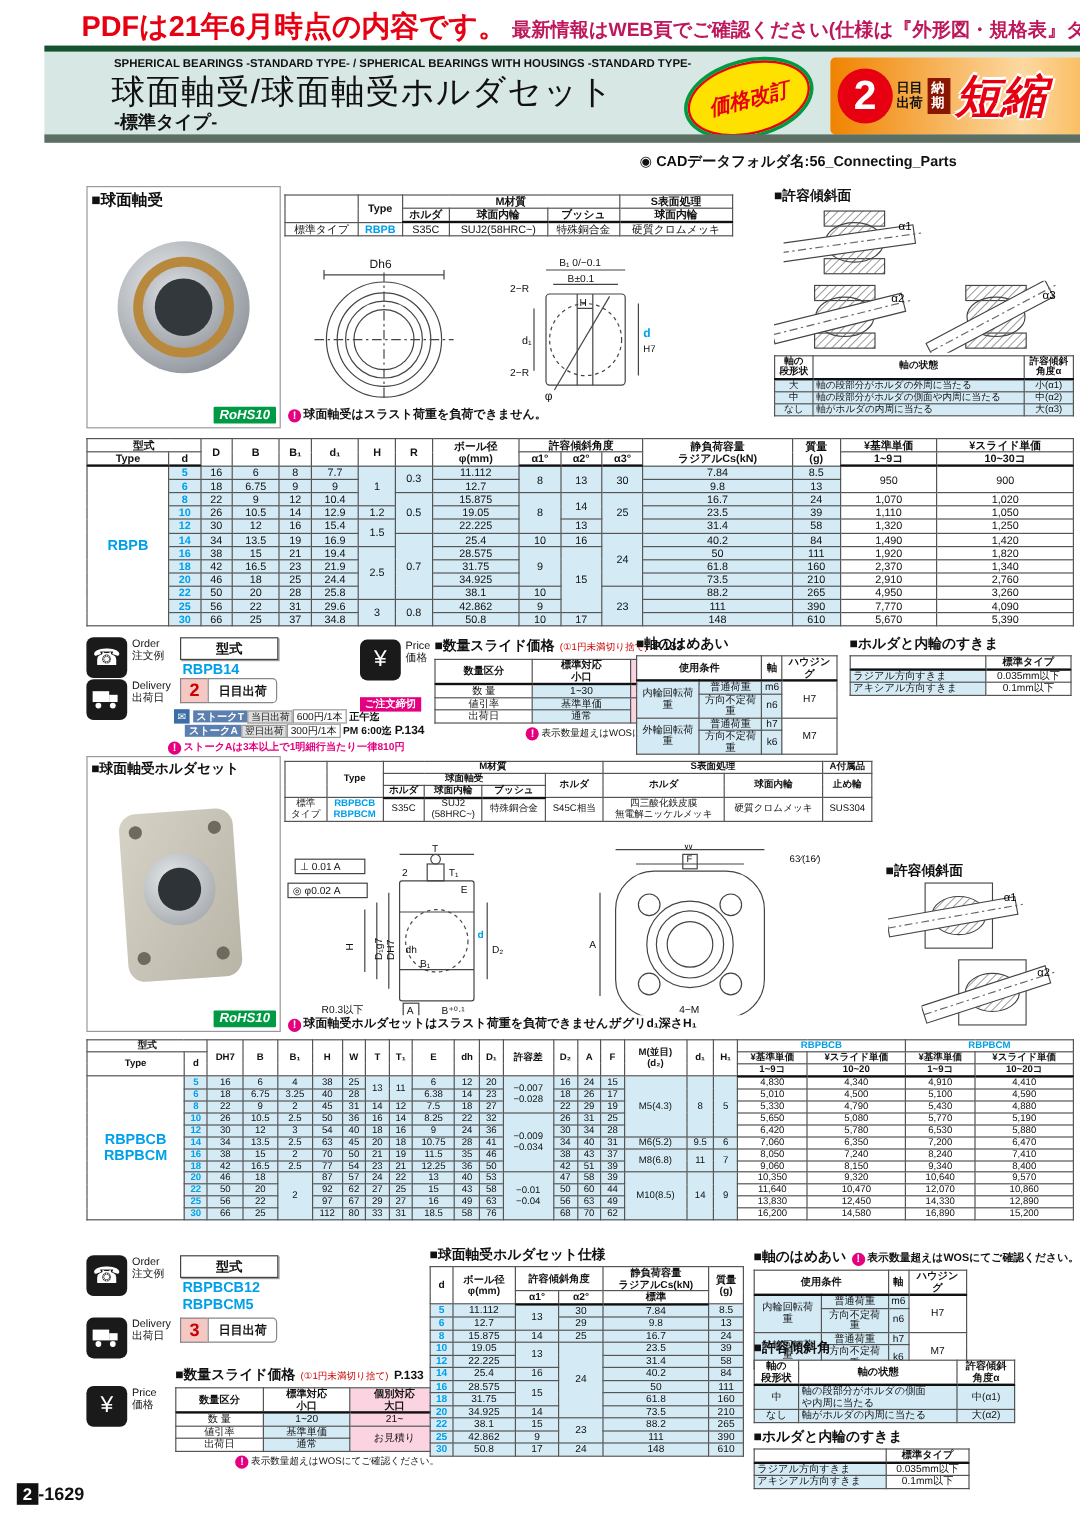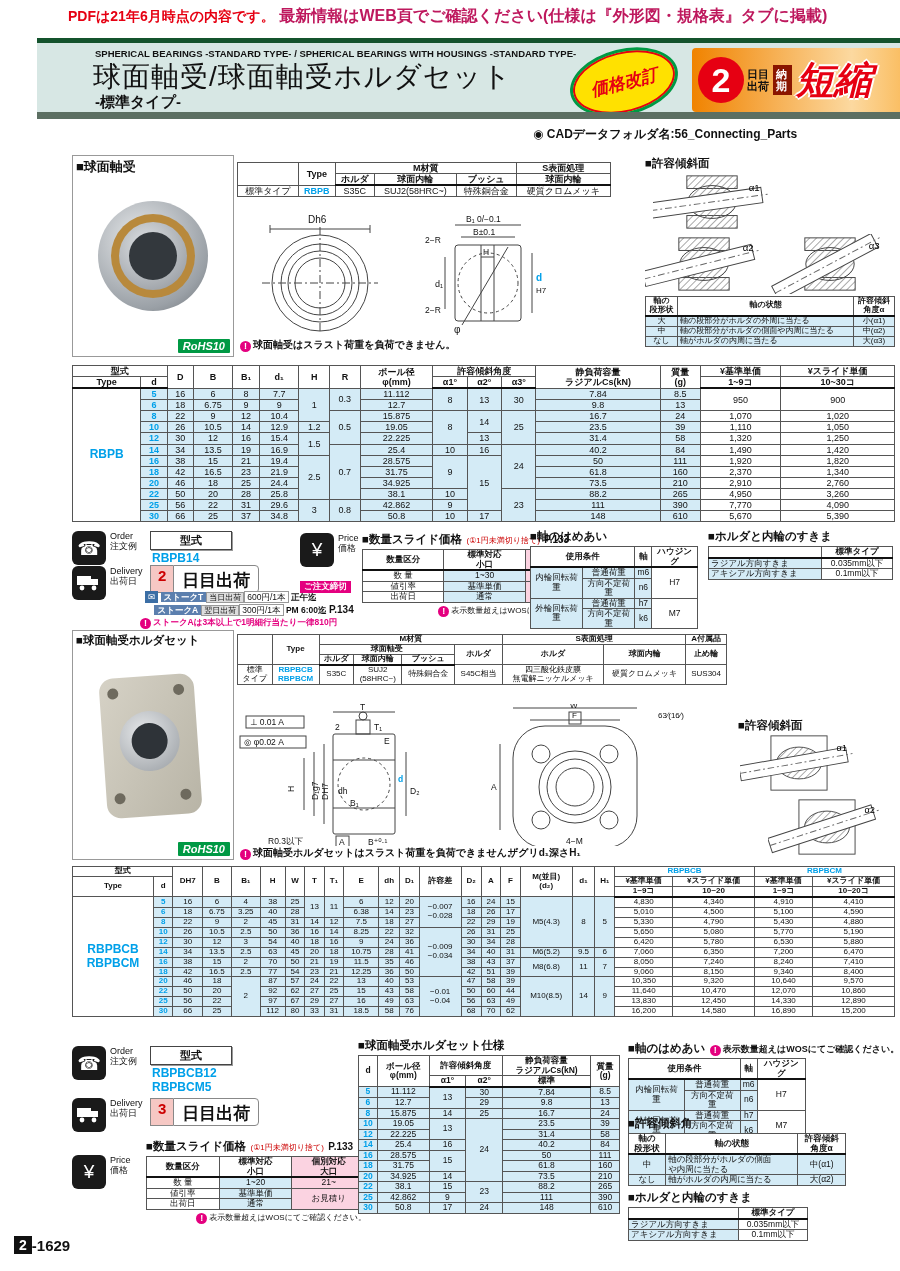--- a/index.html
+++ b/index.html
@@ -24,21 +24,21 @@
   .sec-title:before{content:"■";}
   .rohs{background:#009944;color:#fff;font-weight:bold;font-style:italic;font-size:11px;padding:1px 5px;border-radius:1px;}
   .info:before{content:"!";}
   .info{display:inline-block;width:11px;height:11px;border-radius:50%;background:#e4007f;color:#fff;font-size:9px;line-height:11px;text-align:center;font-weight:bold;margin-right:2px;vertical-align:-1px;}
   .note{font-size:10px;font-weight:bold;}
   .icon-box{width:34px;height:34px;background:#1a1a1a;border-radius:6px;color:#fff;display:flex;align-items:center;justify-content:center;font-size:19px;}
   .icon-lbl{font-size:9px;font-weight:normal;line-height:1.15;}
   .kata-box{border:1.5px solid #444;background:#fff;font-weight:bold;font-size:11px;text-align:center;padding:1px 0;box-shadow:1px 1px 0 #999;}
   .blue-txt{color:#00a0e9;font-weight:bold;}
   .ship-num{background:#f6c8c4;color:#c00;font-weight:bold;font-size:15px;border:1.5px solid #888;border-right:none;padding:1px 7px;}
-  .ship-lbl{background:#fff;border:1.5px solid #888;font-size:17px;font-weight:bold;padding:3px 8px 0 8px;border-radius:0 4px 4px 0;}
+  .ship-lbl{background:#fff;border:1.5px solid #888;font-size:10px;font-weight:bold;padding:3px 8px 0 8px;border-radius:0 4px 4px 0;}
   .stk-name{background:#5b7fae;color:#fff;font-size:8.5px;font-weight:bold;padding:0 3px;}
   .stk-day{background:#ddd;font-size:8px;padding:0 2px;border:1px solid #999;}
   .stk-price{background:#fff;font-size:8.5px;border:1px solid #999;padding:0 2px;}
   .deadline-badge{background:#e4007f;color:#fff;font-size:8.5px;font-weight:bold;padding:0 4px;}
   .pk{background:#fbd3e1 !important;}
   .mini-title{font-weight:bold;font-size:11.5px;}
   .mini-title:before{content:"■";}
   svg text{font-family:"Liberation Sans","DejaVu Sans",sans-serif;}
 </style>
 </head>
@@ -48,21 +48,21 @@
 
   <svg width="0" height="0" style="position:absolute" aria-hidden="true">
       <defs>
     <pattern id="h" width="5" height="5" patternTransform="rotate(45)" patternUnits="userSpaceOnUse">
       <line x1="0" y1="0" x2="0" y2="5" stroke="#777" stroke-width="1.3"></line>
     </pattern>
   </defs>
     </svg>
 
   <div class="abs" style="left:68px;top:6px;white-space:nowrap;">
-    <span style="color:#e60012;font-weight:bold;font-size:14px;">PDFは21年6月時点の内容です。</span>
+    <span style="color:#e60012;font-weight:bold;font-size:24px;">PDFは21年6月時点の内容です。</span>
     <span style="color:#be185d;font-weight:bold;font-size:16px;">最新情報はWEB頁でご確認ください(仕様は『外形図・規格表』タブに掲載)</span>
   </div>
 
   <div class="abs" style="left:37px;top:38px;right:0;height:74px;background:#d7e7e4;border-top:5px solid #14532d;">
     <div class="abs" style="left:58px;top:5px;font-size:9.5px;font-weight:bold;">SPHERICAL BEARINGS -STANDARD TYPE- / SPHERICAL BEARINGS WITH HOUSINGS -STANDARD TYPE-</div>
     <div class="abs" style="left:56px;top:15px;font-size:28px;font-weight:normal;letter-spacing:1px;">球面軸受/球面軸受ホルダセット</div>
     <div class="abs" style="left:58px;top:50px;font-size:15px;font-weight:bold;">-標準タイプ-</div>
 
     <div class="abs" style="left:532px;top:6px;width:104px;height:60px;border:3px solid #009944;border-radius:50%;background:#ffe100;box-shadow:0 0 0 2px #e60012 inset;display:flex;align-items:center;justify-content:center;transform:rotate(-14deg);">
       <span style="color:#e60012;font-weight:bold;font-style:italic;font-size:17px;">価格改訂</span>

